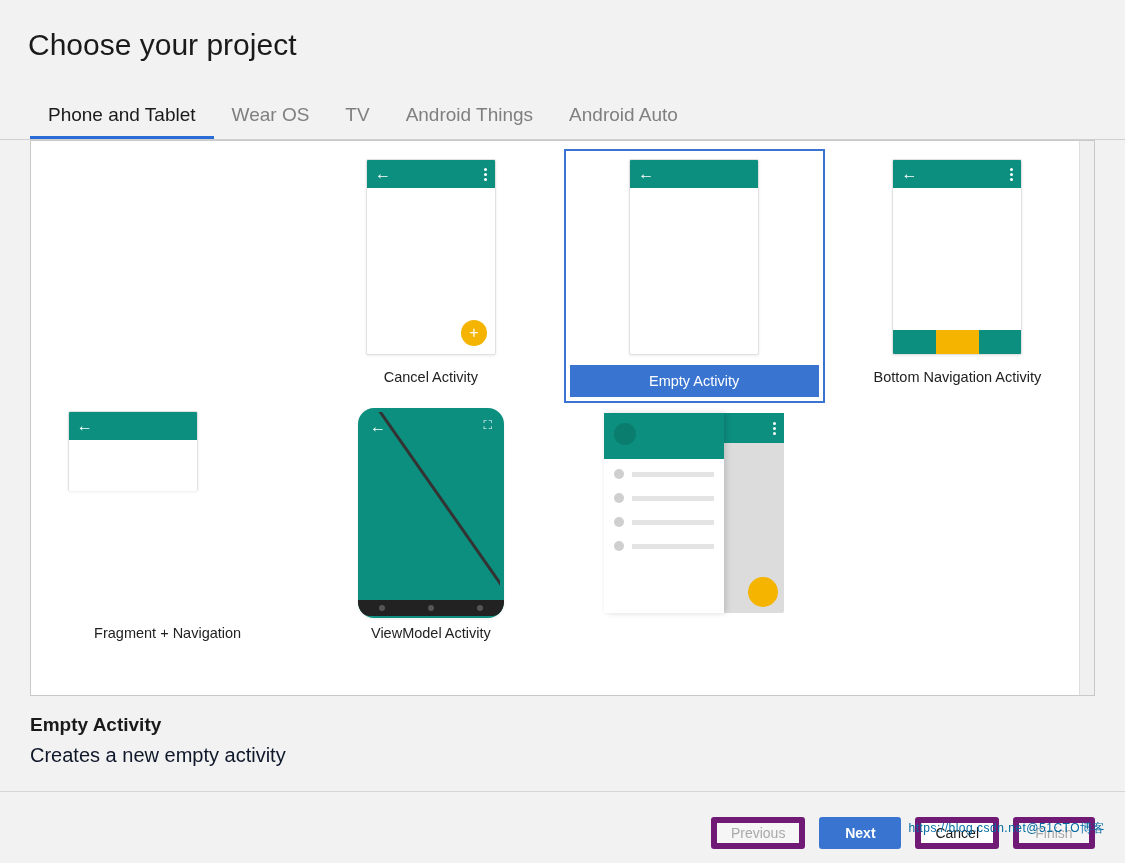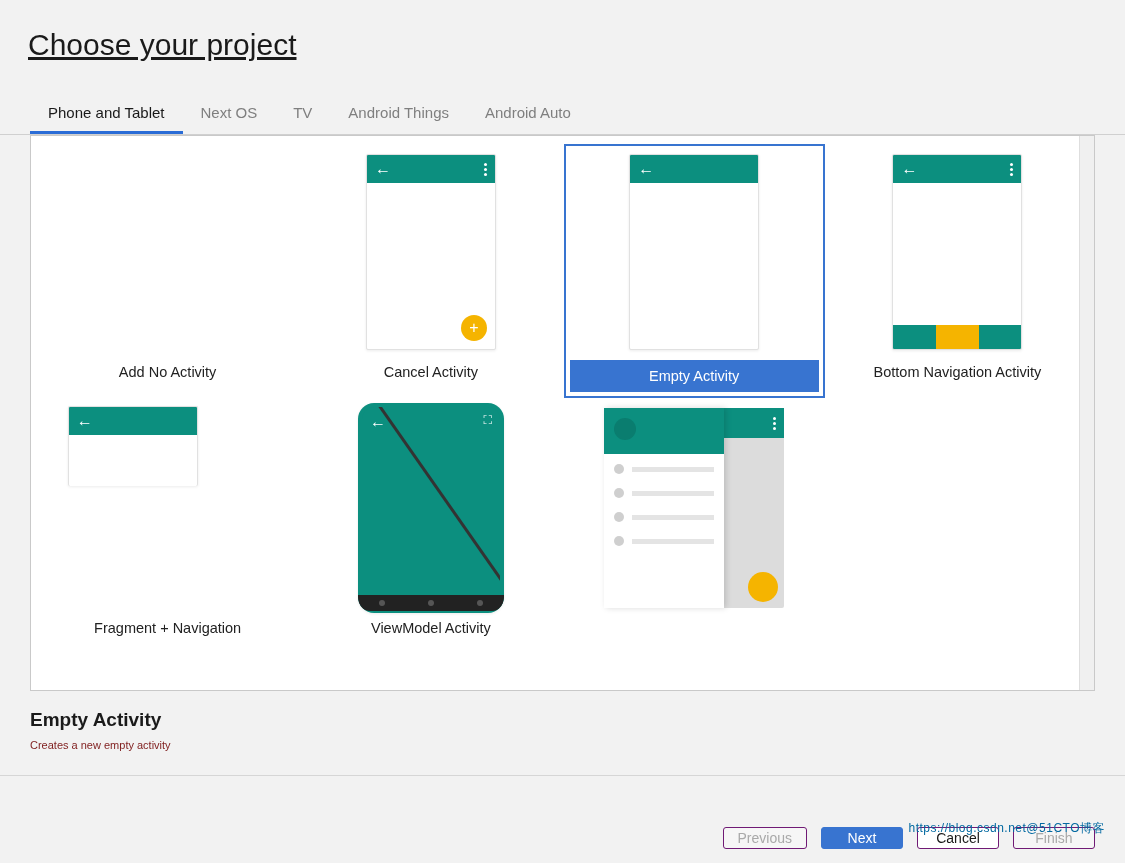--- a/index.html
+++ b/index.html
@@ -9,31 +9,30 @@
     width: 1125px;
     height: 863px;
     overflow: hidden;
     position: relative;
     color: #1a1a1a;
   }
   .page-title {
     font-size: 30px;
     font-weight: 400;
     padding: 28px 0 14px 28px;
-    text-decoration: underline;
   }
   .tabs {
     display: flex;
     padding-left: 30px;
     border-bottom: 1px solid #d0d0d0;
     margin-top: 18px;
   }
   .tab {
     padding: 10px 18px 10px 18px;
-    font-size: 15px;
+    font-size: 19px;
     color: #7f7f7f;
     cursor: pointer;
   }
   .tab.active {
     color: #1a1a1a;
     border-bottom: 3px solid #2a6cd6;
   }
   .gallery-wrap {
     margin: 0 30px 0 30px;
     background: #fff;
@@ -159,56 +158,55 @@
   .drawer-head .av { position:absolute; left:10px; top:10px; width:22px; height:22px; background:#0a7d6f; border-radius:50%;}
   .drawer-list { padding:10px 10px; display:flex; flex-direction:column; gap:14px;}
   .drawer-row { display:flex; align-items:center; gap:8px;}
   .drawer-row .dot{ width:10px; height:10px; border-radius:50%; background:#cfcfcf;}
   .drawer-row .ln{ flex:1; height:5px; background:#e4e4e4;}
 
   .detail {
     padding: 18px 30px 6px 30px;
   }
   .detail-title { font-size: 19px; font-weight:700; margin-bottom:8px;}
-  .detail-desc { font-size: 11px; color:#7f1d1d; }
+  .detail-desc { font-size: 20px; color:#0f172a; }
   .divider { border-top:1px solid #d6d6d6; margin:18px 0 0 0;}
   .buttons {
     position:absolute; right:30px; bottom:14px; display:flex; gap:14px;
   }
   .btn {
-    min-width:82px; height:22px; font-size:14px;
-    border:1px solid #701a75; background:#fff; border-radius:3px;
+    min-width:82px; height:32px; font-size:14px;
+    border:6px solid #701a75; background:#fff; border-radius:3px;
     display:flex; align-items:center; justify-content:center; cursor:pointer;
     padding: 0 14px;
   }
   .btn.disabled { color:#a9a9a9; background:#f6f6f6; cursor:default;}
-  .btn.primary { background:#3874d0; border-color:#3874d0; color:#fff; font-weight:400;}
+  .btn.primary { background:#3874d0; border-color:#3874d0; color:#fff; font-weight:700;}
   .scrollbar-fake { position:absolute; right:-1px; top:0; bottom:0; width:16px; background:#f0f0f0; border-left:1px solid #dedede;}
   .watermark { position:absolute; right:20px; bottom:26px; color:#0369a1; font-size:12px; letter-spacing:0.5px; pointer-events:none;}
 </style>
 </head>
 <body>
 
 <div class="page-title">Choose your project</div>
 
 <div class="tabs">
   <div class="tab active">Phone and Tablet</div>
-  <div class="tab">Next OS</div>
+  <div class="tab">Wear OS</div>
   <div class="tab">TV</div>
   <div class="tab">Android Things</div>
   <div class="tab">Android Auto</div>
 </div>
 
 <div class="gallery-wrap">
   <div class="scrollbar-fake"></div>
   <div class="gallery">
 
     <div class="item">
       <div class="preview"></div>
-      <div class="item-label">Add No Activity</div>
     </div>
 
     <div class="item">
       <div class="preview">
         <div class="phone">
           <div class="appbar">
             <span class="arrow-back"></span>
             <span class="kebab">
                 <span></span>
                 <span></span>

